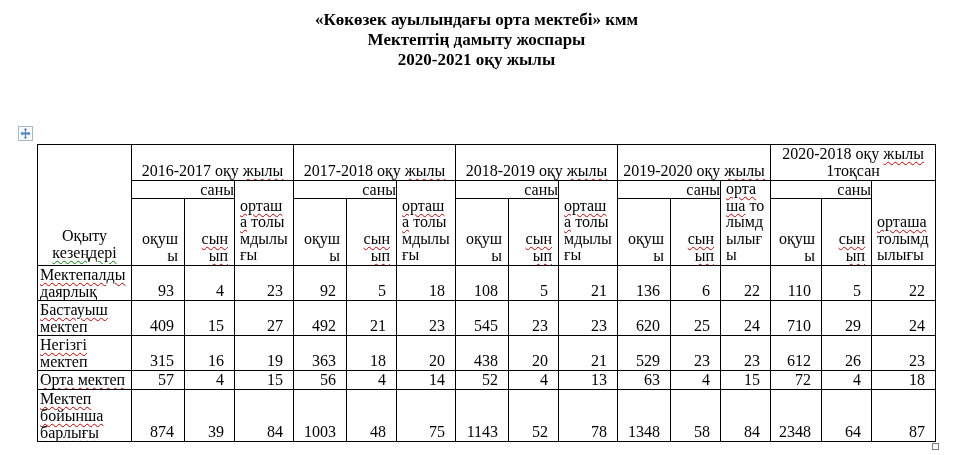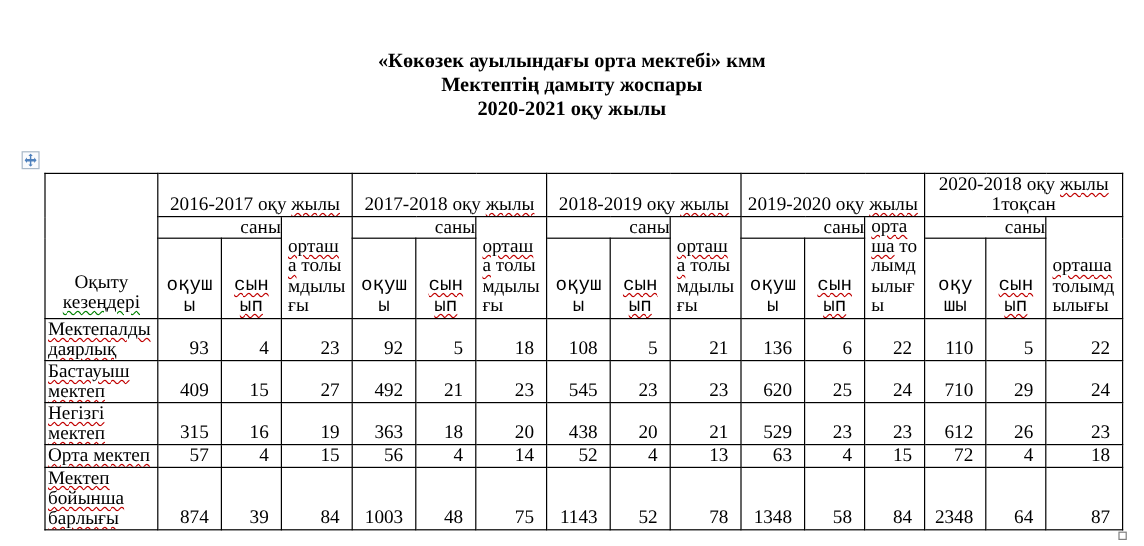--- a/index.html
+++ b/index.html
@@ -2,21 +2,21 @@
 <html><head>
 <meta charset="utf-8">
 <style>
   html, body { margin:0; padding:0; background:#ffffff; }
   .page {
     position:relative; width:953px; height:455px; background:#ffffff;
     font-family:"Liberation Serif","DejaVu Serif",serif; color:#000;
     overflow:hidden;
   }
   .title-block {
-    position:absolute; top:41px; left:0; width:100%;
+    position:absolute; top:10px; left:0; width:100%;
     text-align:center; font-size:17px; font-weight:bold; line-height:20px;
   }
   .section-heading {
     position:absolute; top:103px; left:37px; width:880px;
     font-size:16px; font-weight:bold; white-space:pre-wrap;
   }
   .move-handle {
     position:absolute; left:18px; top:126px; width:15px; height:15px;
     box-sizing:border-box; border:1px solid #a8b8c8; background:#fafbfd;
     display:flex; align-items:center; justify-content:center; cursor:move;
@@ -33,21 +33,21 @@
     border:1px solid #000; font-size:16px; line-height:17px;
     box-sizing:border-box; padding:0; vertical-align:bottom; overflow:hidden;
   }
   tr.hr-year td { height:35px; }
   tr.hr-sany td { height:18px; }
   tr.hr-cols td { height:66px; }
   td.corner { text-align:center; vertical-align:bottom; padding:0 2px 4px; }
   td.year   { text-align:center; vertical-align:bottom; padding-bottom:1px; }
   td.sany   { text-align:right; vertical-align:middle; }
   td.avg    { text-align:left; vertical-align:bottom; padding:0 5px 1px; word-break:break-all; line-height:16.5px; }
-  td.sub    { text-align:center; vertical-align:bottom; padding:0 6px 1px; word-break:break-all;font-family:Liberation Mono, monospace; }
+  td.sub    { text-align:right; vertical-align:bottom; padding:0 6px 1px; word-break:break-all; }
   td.label-cell { text-align:left; vertical-align:top; padding:0 1px 0 2px; }
   td.num-cell   { text-align:right; vertical-align:bottom; padding:0 10px 1px 0; }
   .sq-red {
     text-decoration-line:underline; text-decoration-style:wavy;
     text-decoration-color:#c00000; text-decoration-thickness:1px; text-underline-offset:2px;
   }
   .sq-green {
     text-decoration-line:underline; text-decoration-style:wavy;
     text-decoration-color:#008000; text-decoration-thickness:1px; text-underline-offset:2px;
   }

